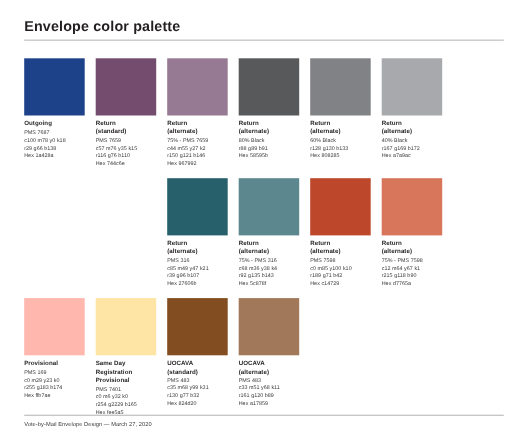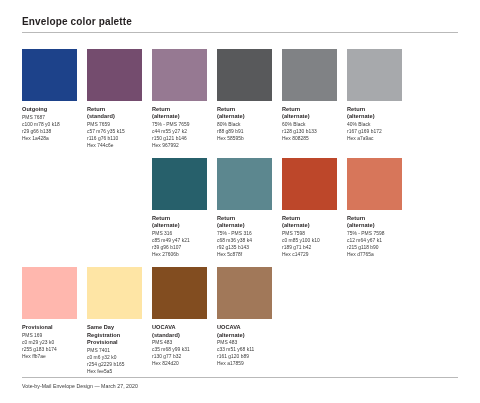--- a/index.html
+++ b/index.html
@@ -15,21 +15,21 @@
     overflow: hidden;
   }
   .page {
     position: relative;
     width: 480px;
     height: 403px;
     box-sizing: border-box;
     padding: 16px 22px 0 22px;
   }
   .page-title {
-    font-size: 10px;
+    font-size: 13px;
     font-weight: bold;
     color: #231f20;
     letter-spacing: 0.15px;
     margin: 0 0 5px 0;
   }
   .title-rule {
     height: 1px;
     background: #b9b9b9;
     width: 100%;
     margin-bottom: 16px;

